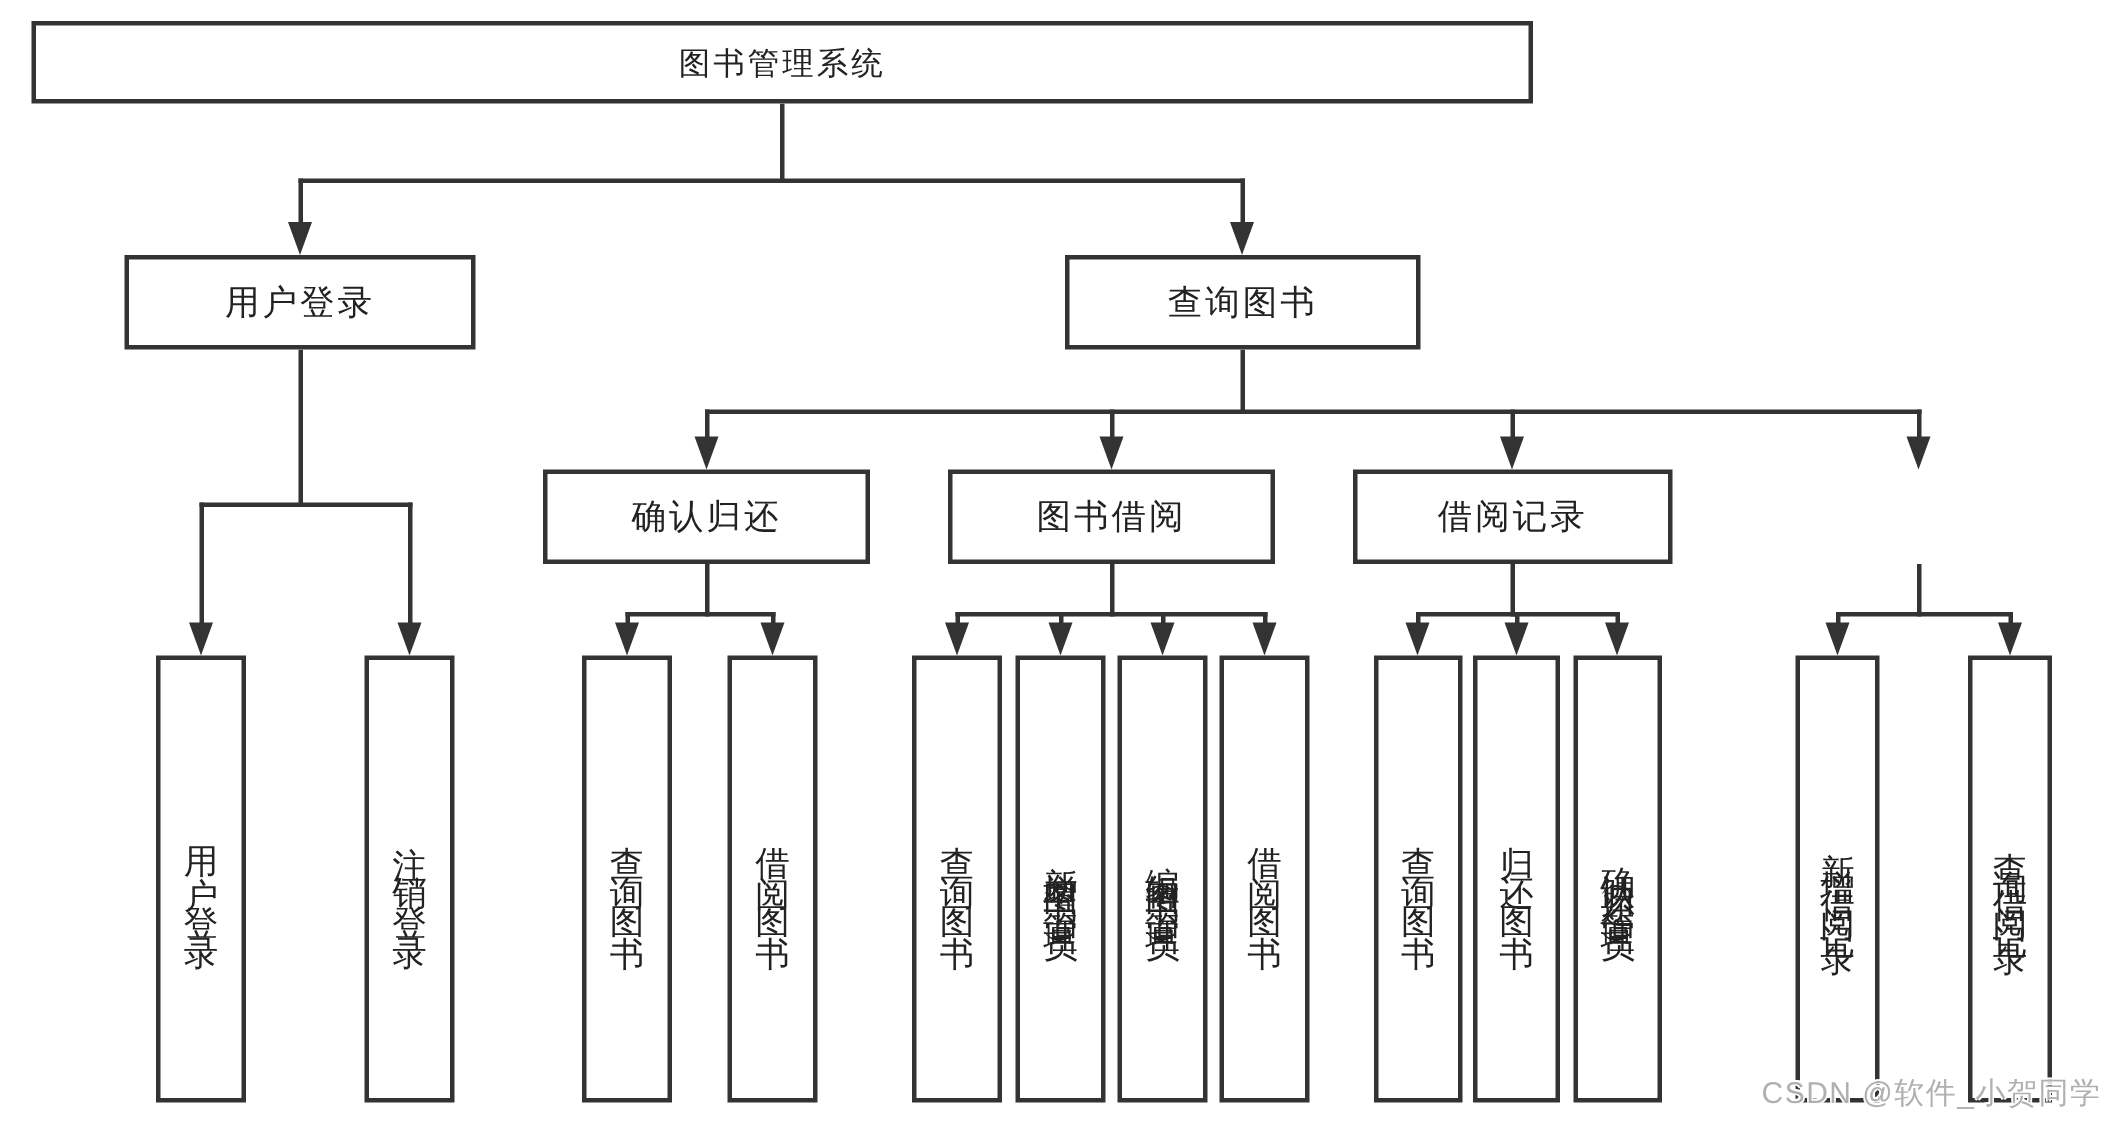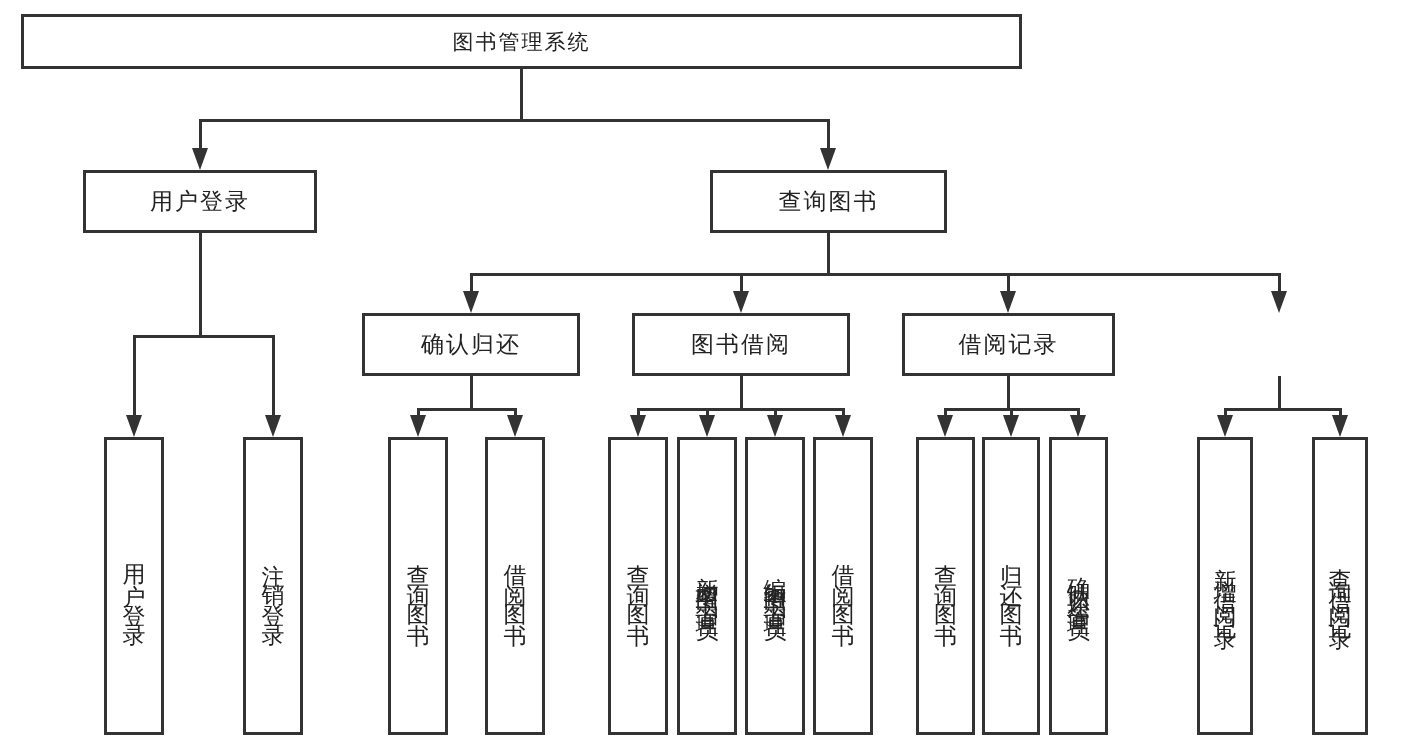--- a/index.html
+++ b/index.html
@@ -53,20 +53,21 @@
     color:var(--watermark,#b0b0b0);
     text-shadow:1px 1px 0 #fff,-1px -1px 0 #fff,1px -1px 0 #fff,-1px 1px 0 #fff;
     z-index:5;
     white-space:nowrap;
   }
 </style>
 </head>
 <body>
 
 <div id="canvas" style="--line: #333333; --border: #333333; --text: #222222; --box_bg: #ffffff; --bg: #ffffff; --watermark: #b0b0b0;">
+  <div class="watermark">CSDN @软件_小贺同学</div>
 <div class="box h root" style="left: 21px; top: 14px; width: 1001px; height: 55px;">图书管理系统</div>
     <div class="box h" style="left: 83px; top: 170px; width: 234px; height: 63px;">用户登录</div>
     <div class="box h" style="left: 710px; top: 170px; width: 237px; height: 63px;">查询图书</div>
     <div class="box h" style="left: 362px; top: 313px; width: 218px; height: 63px;">确认归还</div>
     <div class="box h" style="left: 632px; top: 313px; width: 218px; height: 63px;">图书借阅</div>
     <div class="box h" style="left: 902px; top: 313px; width: 213px; height: 63px;">借阅记录</div>
     <div class="box v v4" style="left: 104px; top: 437px; width: 60px; height: 298px;">用户登录</div>
     <div class="box v v4" style="left: 243px; top: 437px; width: 60px; height: 298px;">注销登录</div>
     <div class="box v v4" style="left: 388px; top: 437px; width: 60px; height: 298px;">查询图书</div>
     <div class="box v v4" style="left: 485px; top: 437px; width: 60px; height: 298px;">借阅图书</div>

